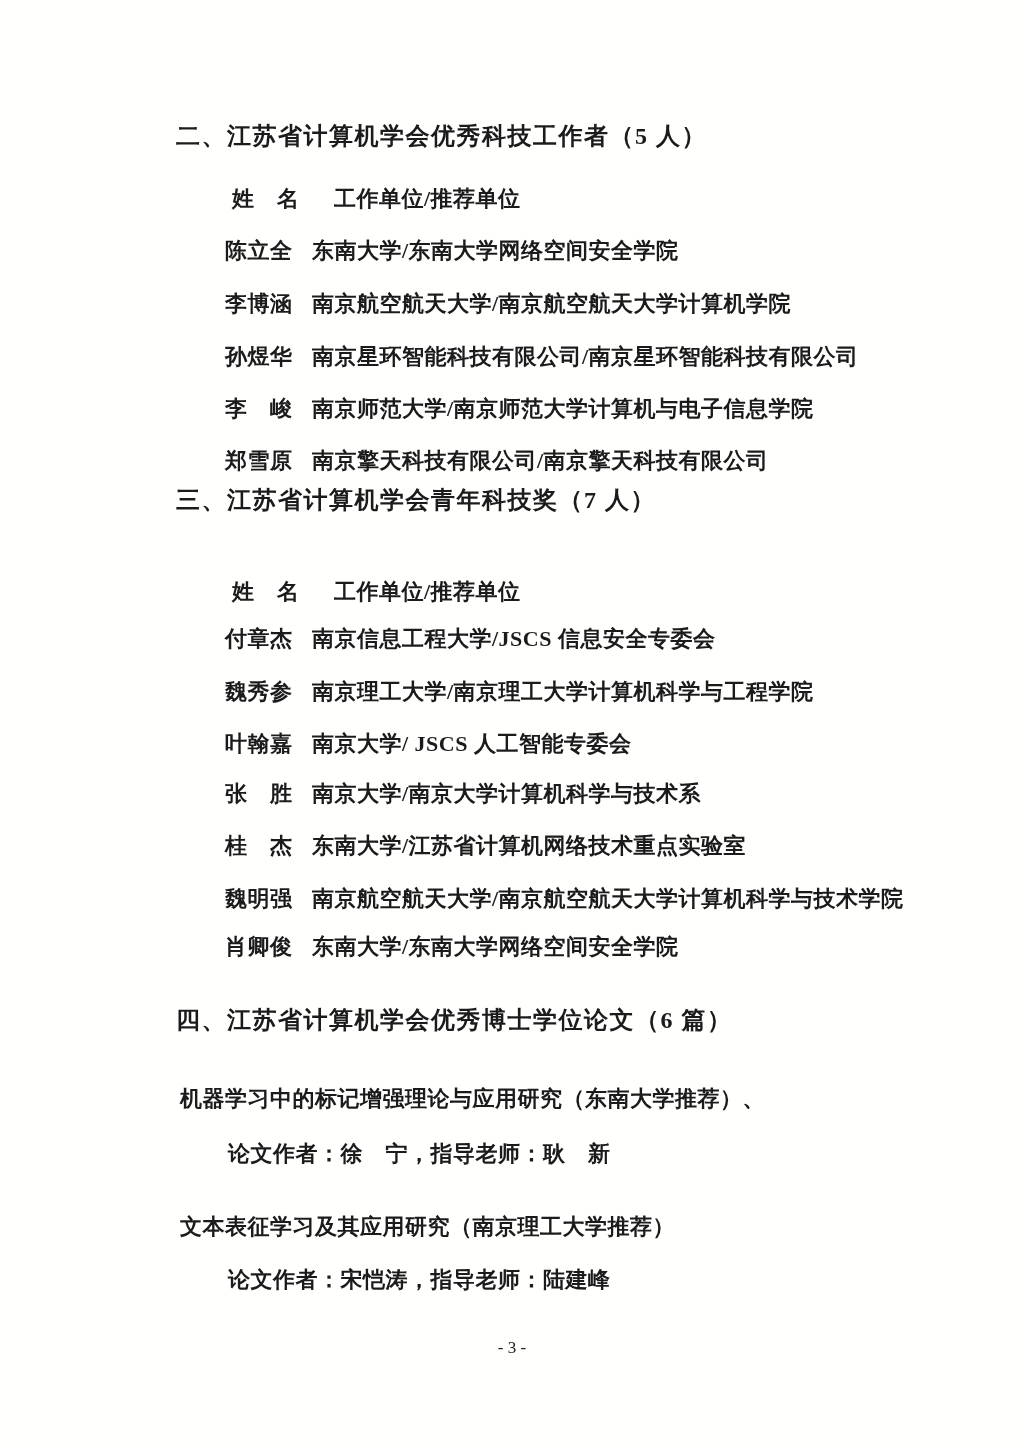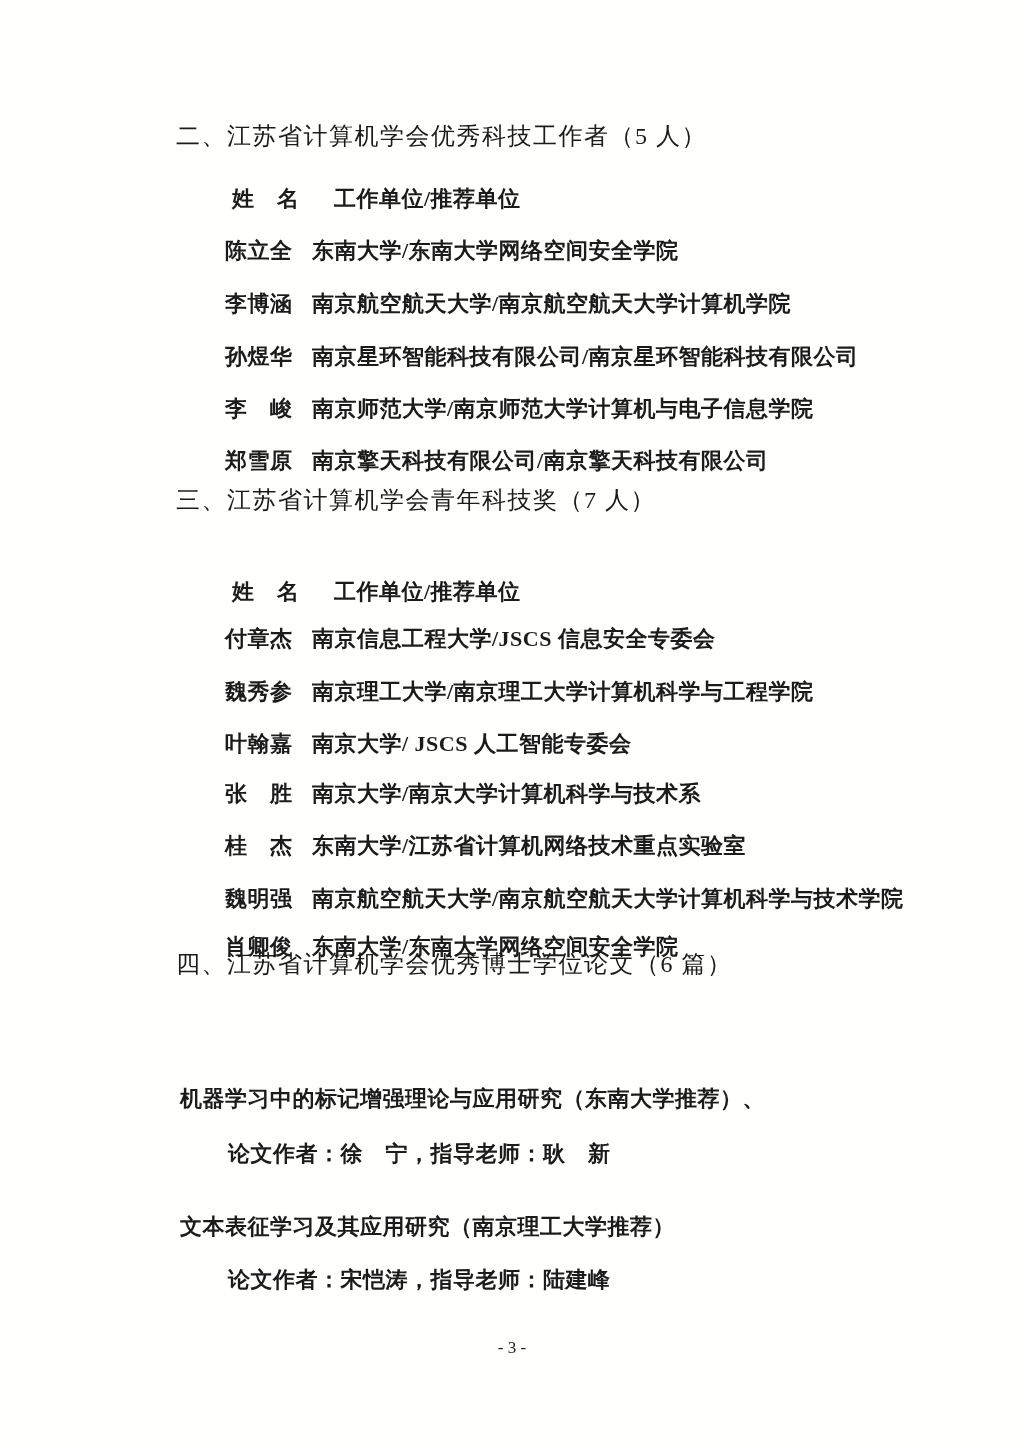--- a/index.html
+++ b/index.html
@@ -17,21 +17,21 @@
     overflow: hidden;
   }
   .line {
     position: absolute;
     left: 0;
     width: 100%;
     white-space: nowrap;
   }
   .sec-title {
     font-size: 24px;
-    font-weight: 400;
+    font-weight: 700;
     letter-spacing: 1.5px;
     left: 176px;
     width: auto;
   }
   .tbl-header span,
   .row span {
     position: absolute;
     font-size: 22px;
     font-weight: 600;
     letter-spacing: 0.5px;
@@ -125,21 +125,21 @@
   </div>
   <div class="line row" style="top:884px">
     <span class="row-name">魏明强</span>
     <span class="row-unit">南京航空航天大学/南京航空航天大学计算机科学与技术学院</span>
   </div>
   <div class="line row" style="top:932px">
     <span class="row-name">肖卿俊</span>
     <span class="row-unit">东南大学/东南大学网络空间安全学院</span>
   </div>
 
-  <div class="line sec-title" style="top:948px">四、江苏省计算机学会优秀博士学位论文（6 篇）</div>
+  <div class="line sec-title" style="top:1004px">四、江苏省计算机学会优秀博士学位论文（6 篇）</div>
 
   <div class="line thesis-authors" style="top:1139px">论文作者：徐　宁，指导老师：耿　新</div>
   <div class="line thesis-title" style="top:1084px">机器学习中的标记增强理论与应用研究（东南大学推荐）、</div>
 
   <div class="line thesis-title" style="top:1212px">文本表征学习及其应用研究（南京理工大学推荐）</div>
   <div class="line thesis-authors" style="top:1265px">论文作者：宋恺涛，指导老师：陆建峰</div>
 
   <div class="line footer">- 3 -</div>
 
 </div>

